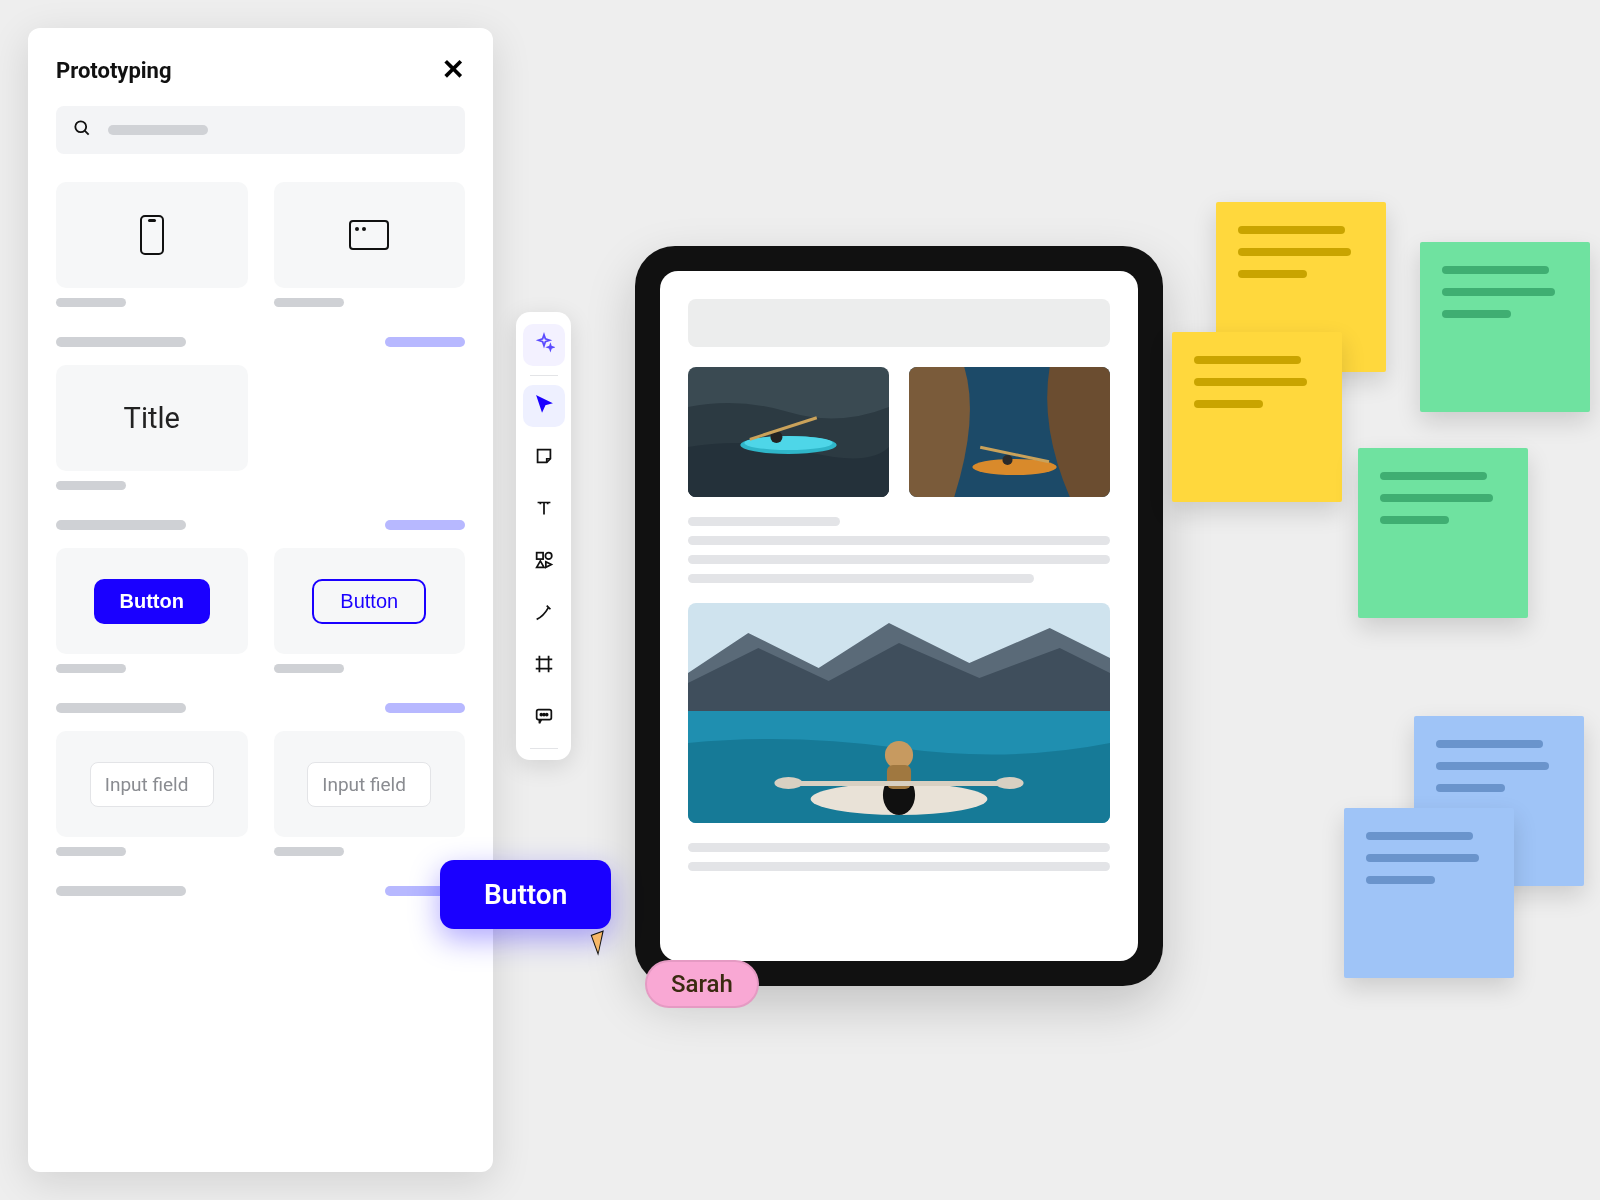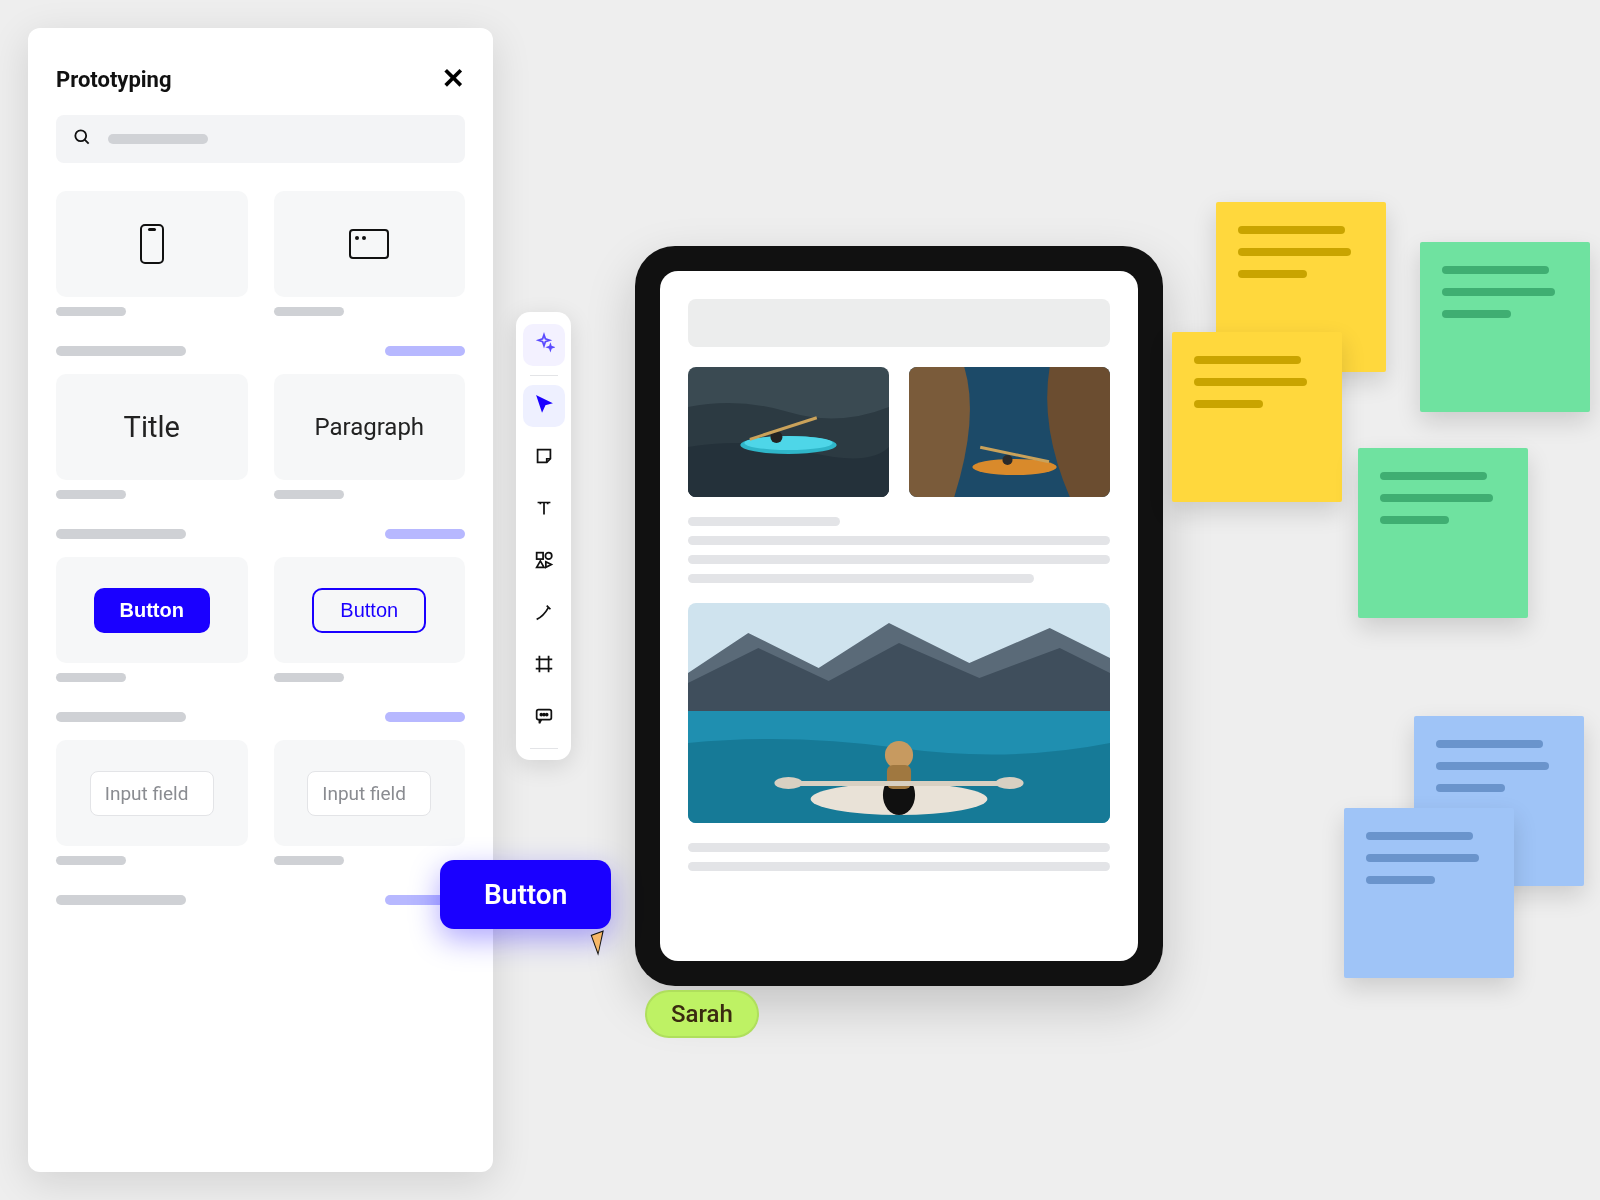--- a/index.html
+++ b/index.html
@@ -23,21 +23,20 @@
     border-radius: 12px;
     box-shadow: 0 10px 40px rgba(0,0,0,0.12);
     padding: 28px 28px 20px 28px;
     overflow: hidden;
   }
   .panel-header {
     display: flex;
     justify-content: space-between;
     align-items: center;
     margin-bottom: 22px;
-    margin-top: 9px;
   }
   .panel-title {
     font-size: 22px;
     font-weight: 700;
     color: #111;
   }
   .close-btn {
     font-size: 28px;
     line-height: 1;
     cursor: pointer;
@@ -229,28 +228,27 @@
     transform: rotate(-20deg);
   }
   .cursor::after{
     content:""; position:absolute; left:-13px; top:1px;
     width:0;height:0;
     border-left: 11px solid #f6b768;
     border-bottom: 18px solid transparent;
   }
   .user-tag {
     position:absolute; left: 645px; top: 960px;
-    background:#bef264;
+    background:#f9a8d4;
     color:#3a2a10;
     border-radius: 999px;
     padding: 8px 24px;
     font-size: 24px;
     font-weight: 500;
     border: 2px solid rgba(0,0,0,0.08);
-    margin-top: 30px;
   }
 
   
   .sticky {
     position:absolute;
     width: 170px; height: 170px;
     border-radius: 2px;
     box-shadow: 0 10px 24px rgba(0,0,0,0.14);
     padding: 24px 22px;
     display:flex; flex-direction:column; gap:14px;
@@ -303,26 +301,20 @@
 
   <div class="section-row">
     <div class="section-line section-left"></div>
     <div class="section-line section-right"></div>
   </div>
 
   <div class="card-grid">
     <div>
       <div class="card">
         <span class="card-text title">Title</span>
-      </div>
-      <div class="card-label-line"></div>
-    </div>
-    <div>
-      <div class="card">
-        <span class="card-text">Paragraph</span>
       </div>
       <div class="card-label-line"></div>
     </div>
   </div>
 
   <div class="section-row">
     <div class="section-line section-left"></div>
     <div class="section-line section-right"></div>
   </div>
 

